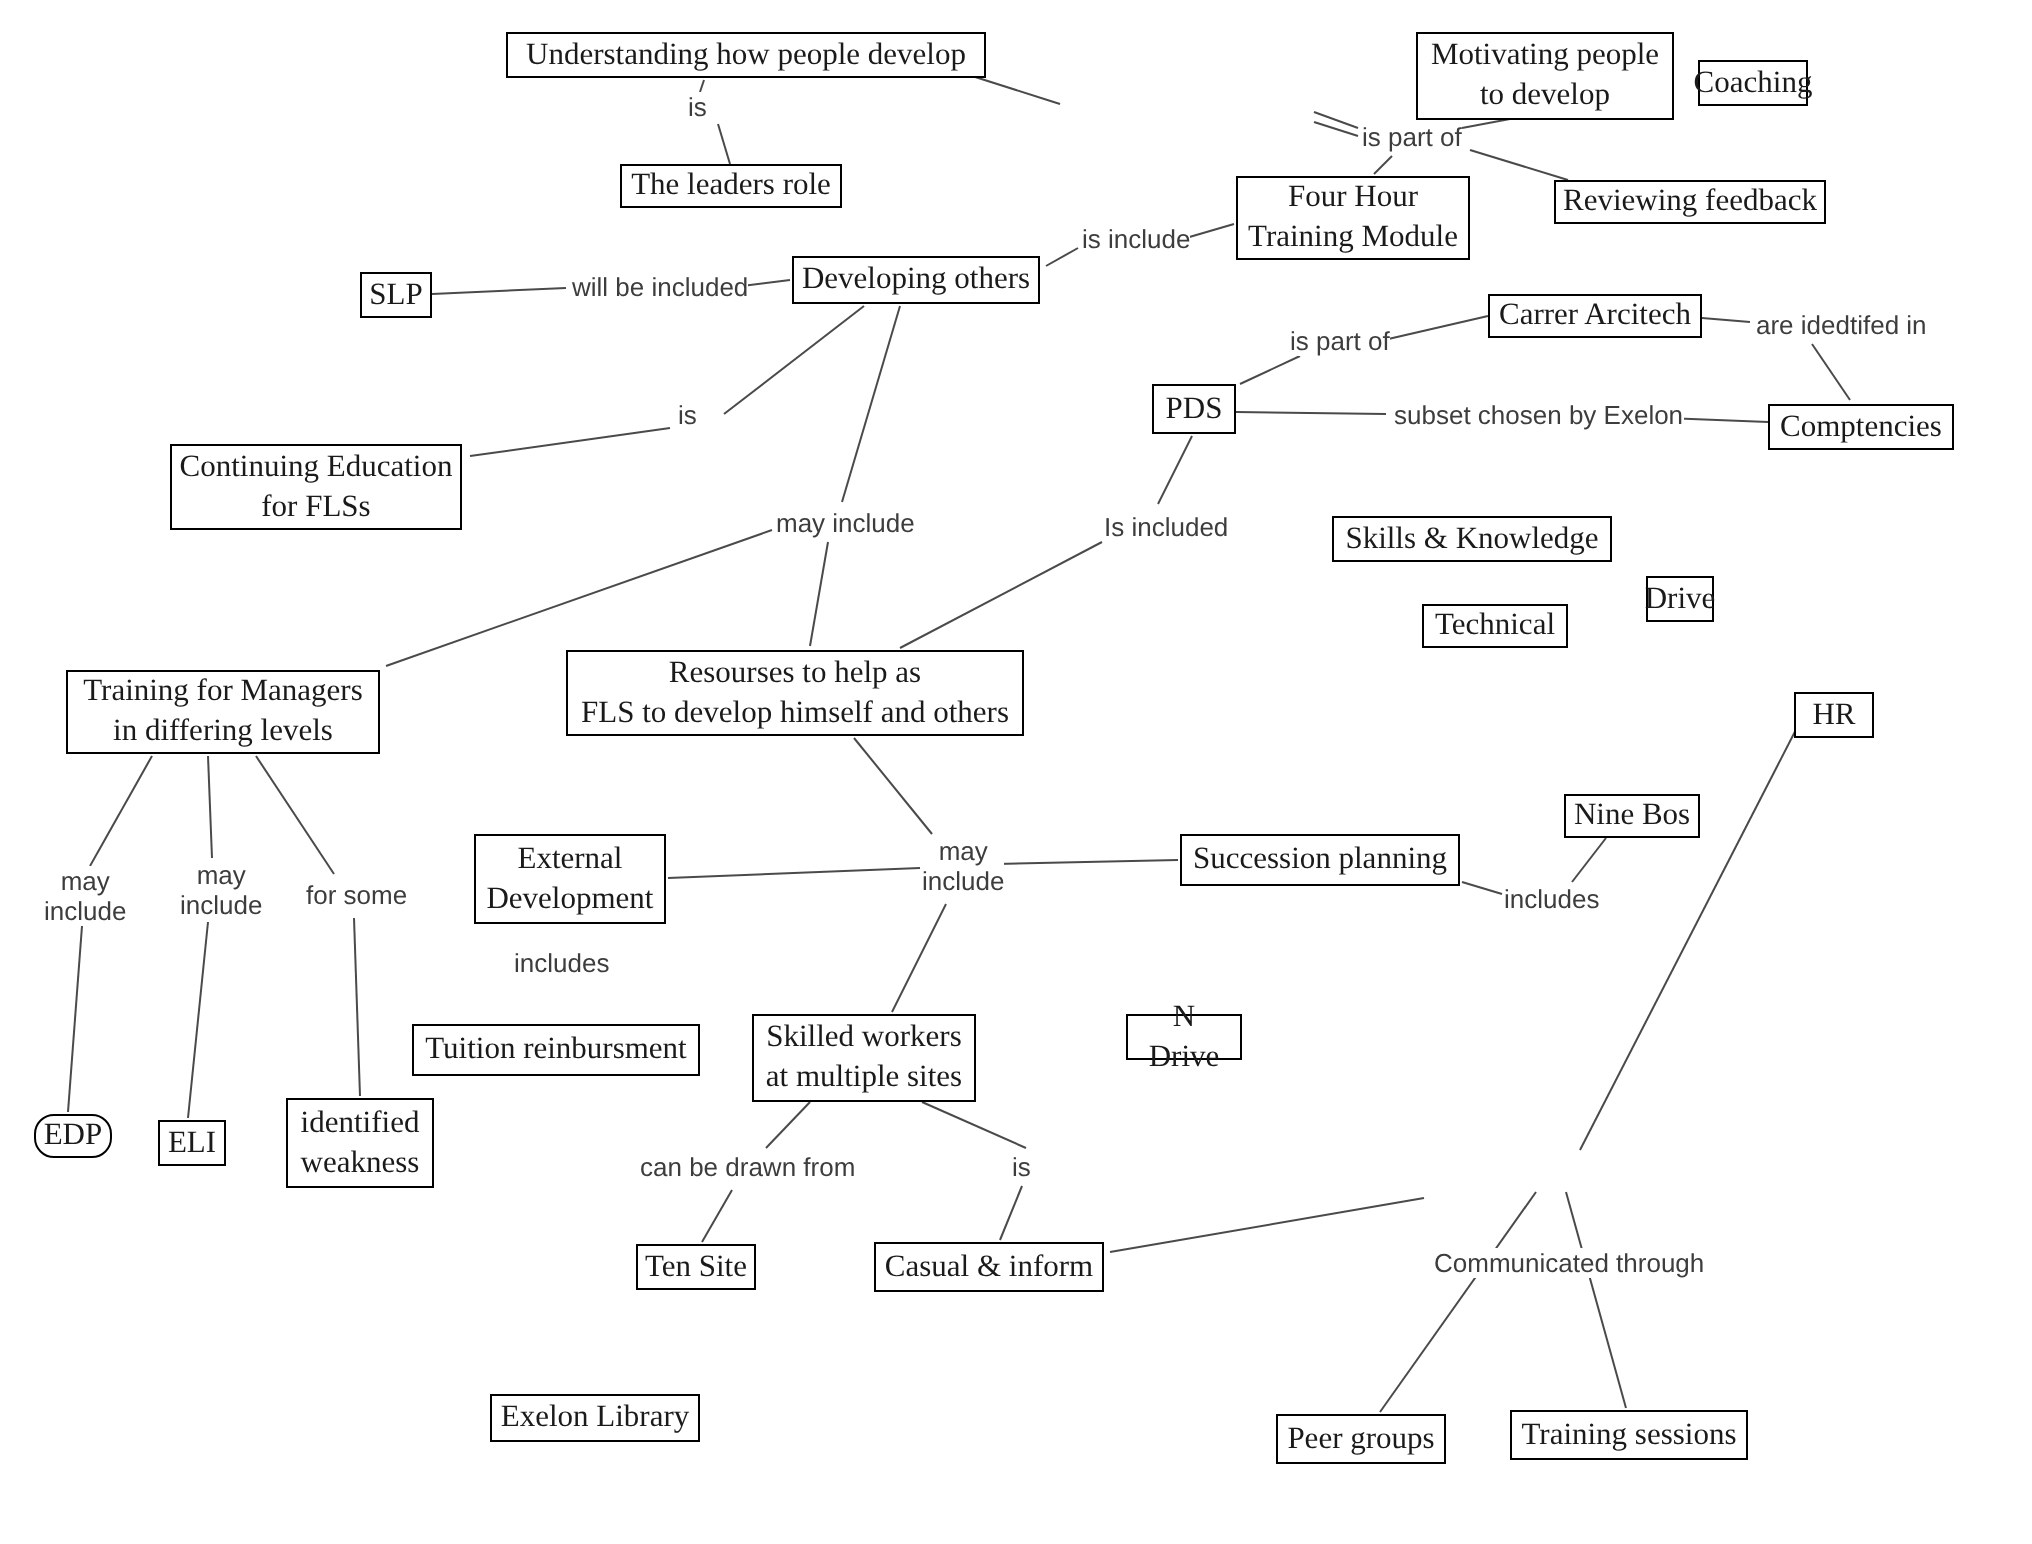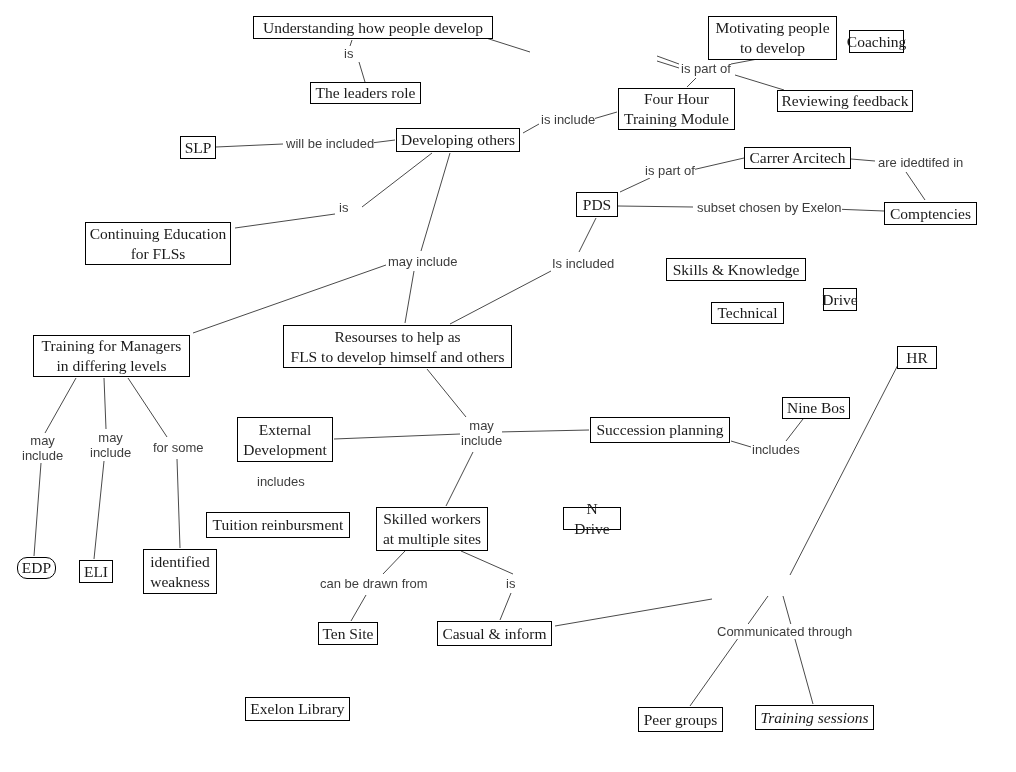--- a/index.html
+++ b/index.html
@@ -133,21 +133,21 @@
 at multiple sites</div>
     <div class="node" style="left: 563px; top: 507px; width: 58px; height: 23px;">N Drive</div>
     <div class="node" style="left: 17px; top: 557px; width: 39px; height: 22px; border-radius: 10px;">EDP</div>
     <div class="node" style="left: 79px; top: 560px; width: 34px; height: 23px;">ELI</div>
     <div class="node" style="left: 143px; top: 549px; width: 74px; height: 45px;">identified
 weakness</div>
     <div class="node" style="left: 318px; top: 622px; width: 60px; height: 23px;">Ten Site</div>
     <div class="node" style="left: 437px; top: 621px; width: 115px; height: 25px;">Casual &amp; inform</div>
     <div class="node" style="left: 245px; top: 697px; width: 105px; height: 24px;">Exelon Library</div>
     <div class="node" style="left: 638px; top: 707px; width: 85px; height: 25px;">Peer groups</div>
-    <div class="node" style="left: 755px; top: 705px; width: 119px; height: 25px; font-style: italic;">Training sessions</div>
+    <div class="node" style="left: 755px; top: 705px; width: 119px; height: 25px;">Training sessions</div>
     <div class="link-label" style="left: 344px; top: 46px;">is</div>
     <div class="link-label" style="left: 681px; top: 61px;">is part of</div>
     <div class="link-label" style="left: 541px; top: 112px;">is include</div>
     <div class="link-label" style="left: 286px; top: 136px;">will be included</div>
     <div class="link-label" style="left: 645px; top: 163px;">is part of</div>
     <div class="link-label" style="left: 878px; top: 155px;">are idedtifed in</div>
     <div class="link-label" style="left: 697px; top: 200px;">subset chosen by Exelon</div>
     <div class="link-label" style="left: 339px; top: 200px;">is</div>
     <div class="link-label" style="left: 388px; top: 254px;">may include</div>
     <div class="link-label" style="left: 552px; top: 256px;">Is included</div>

